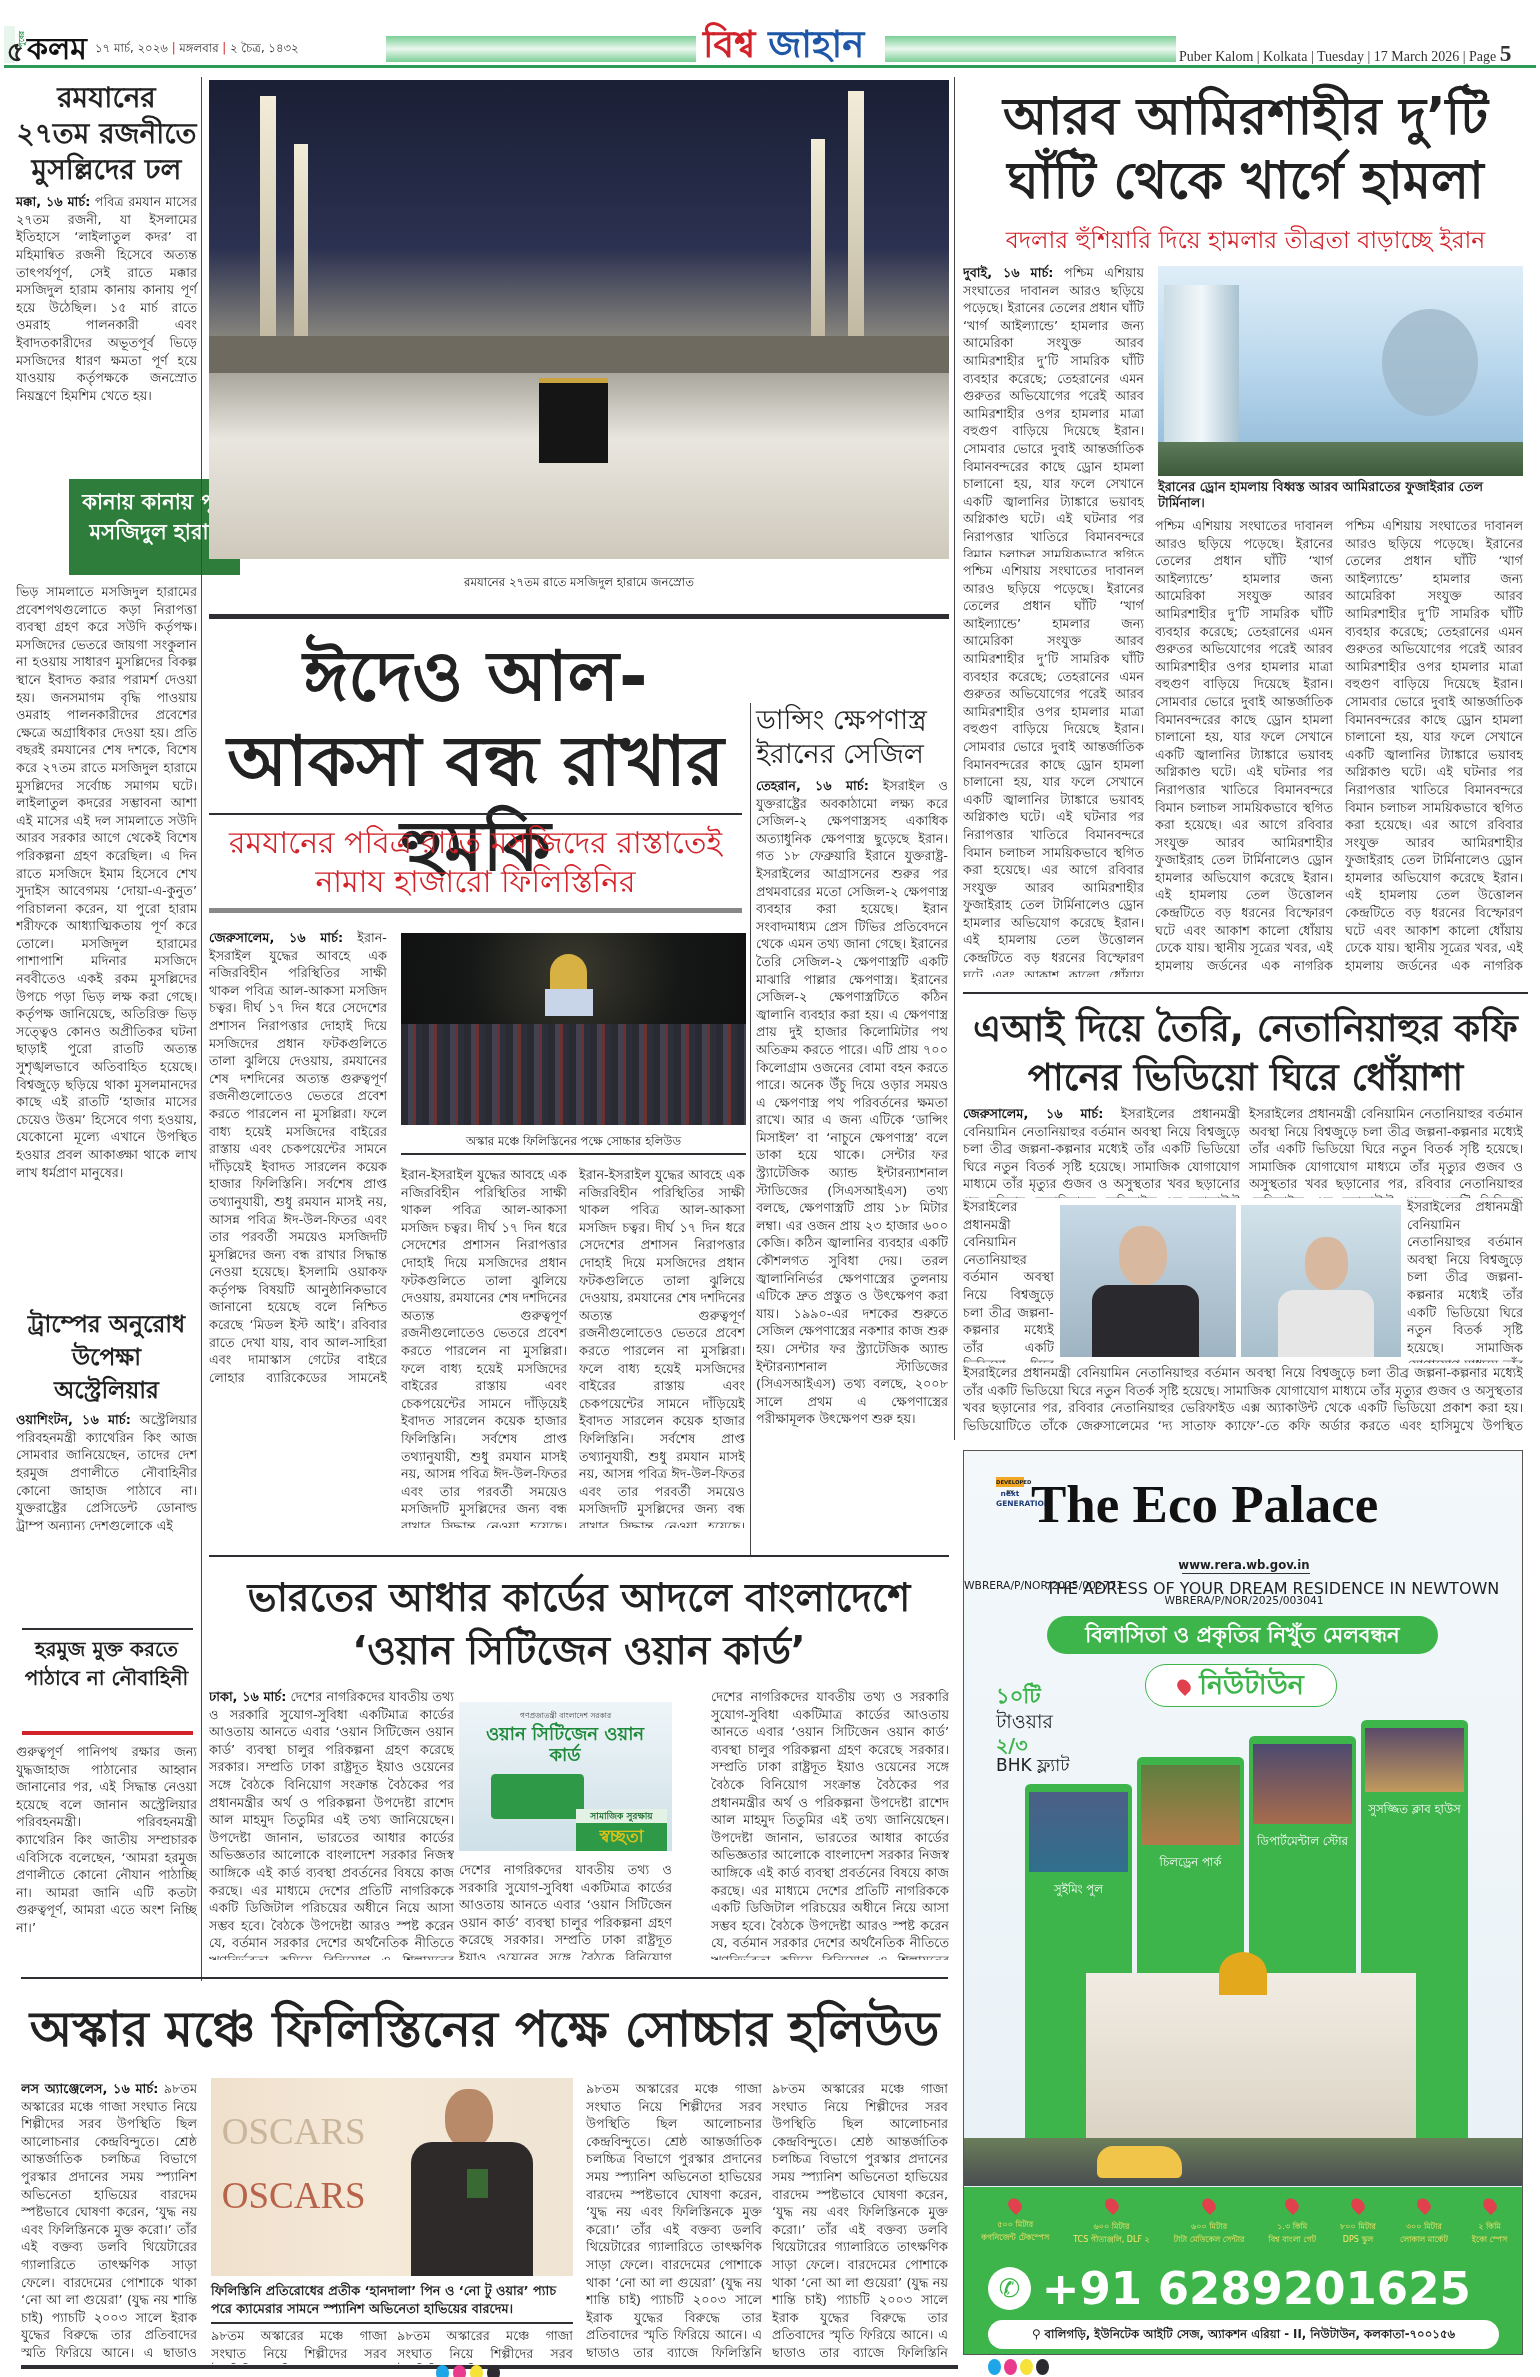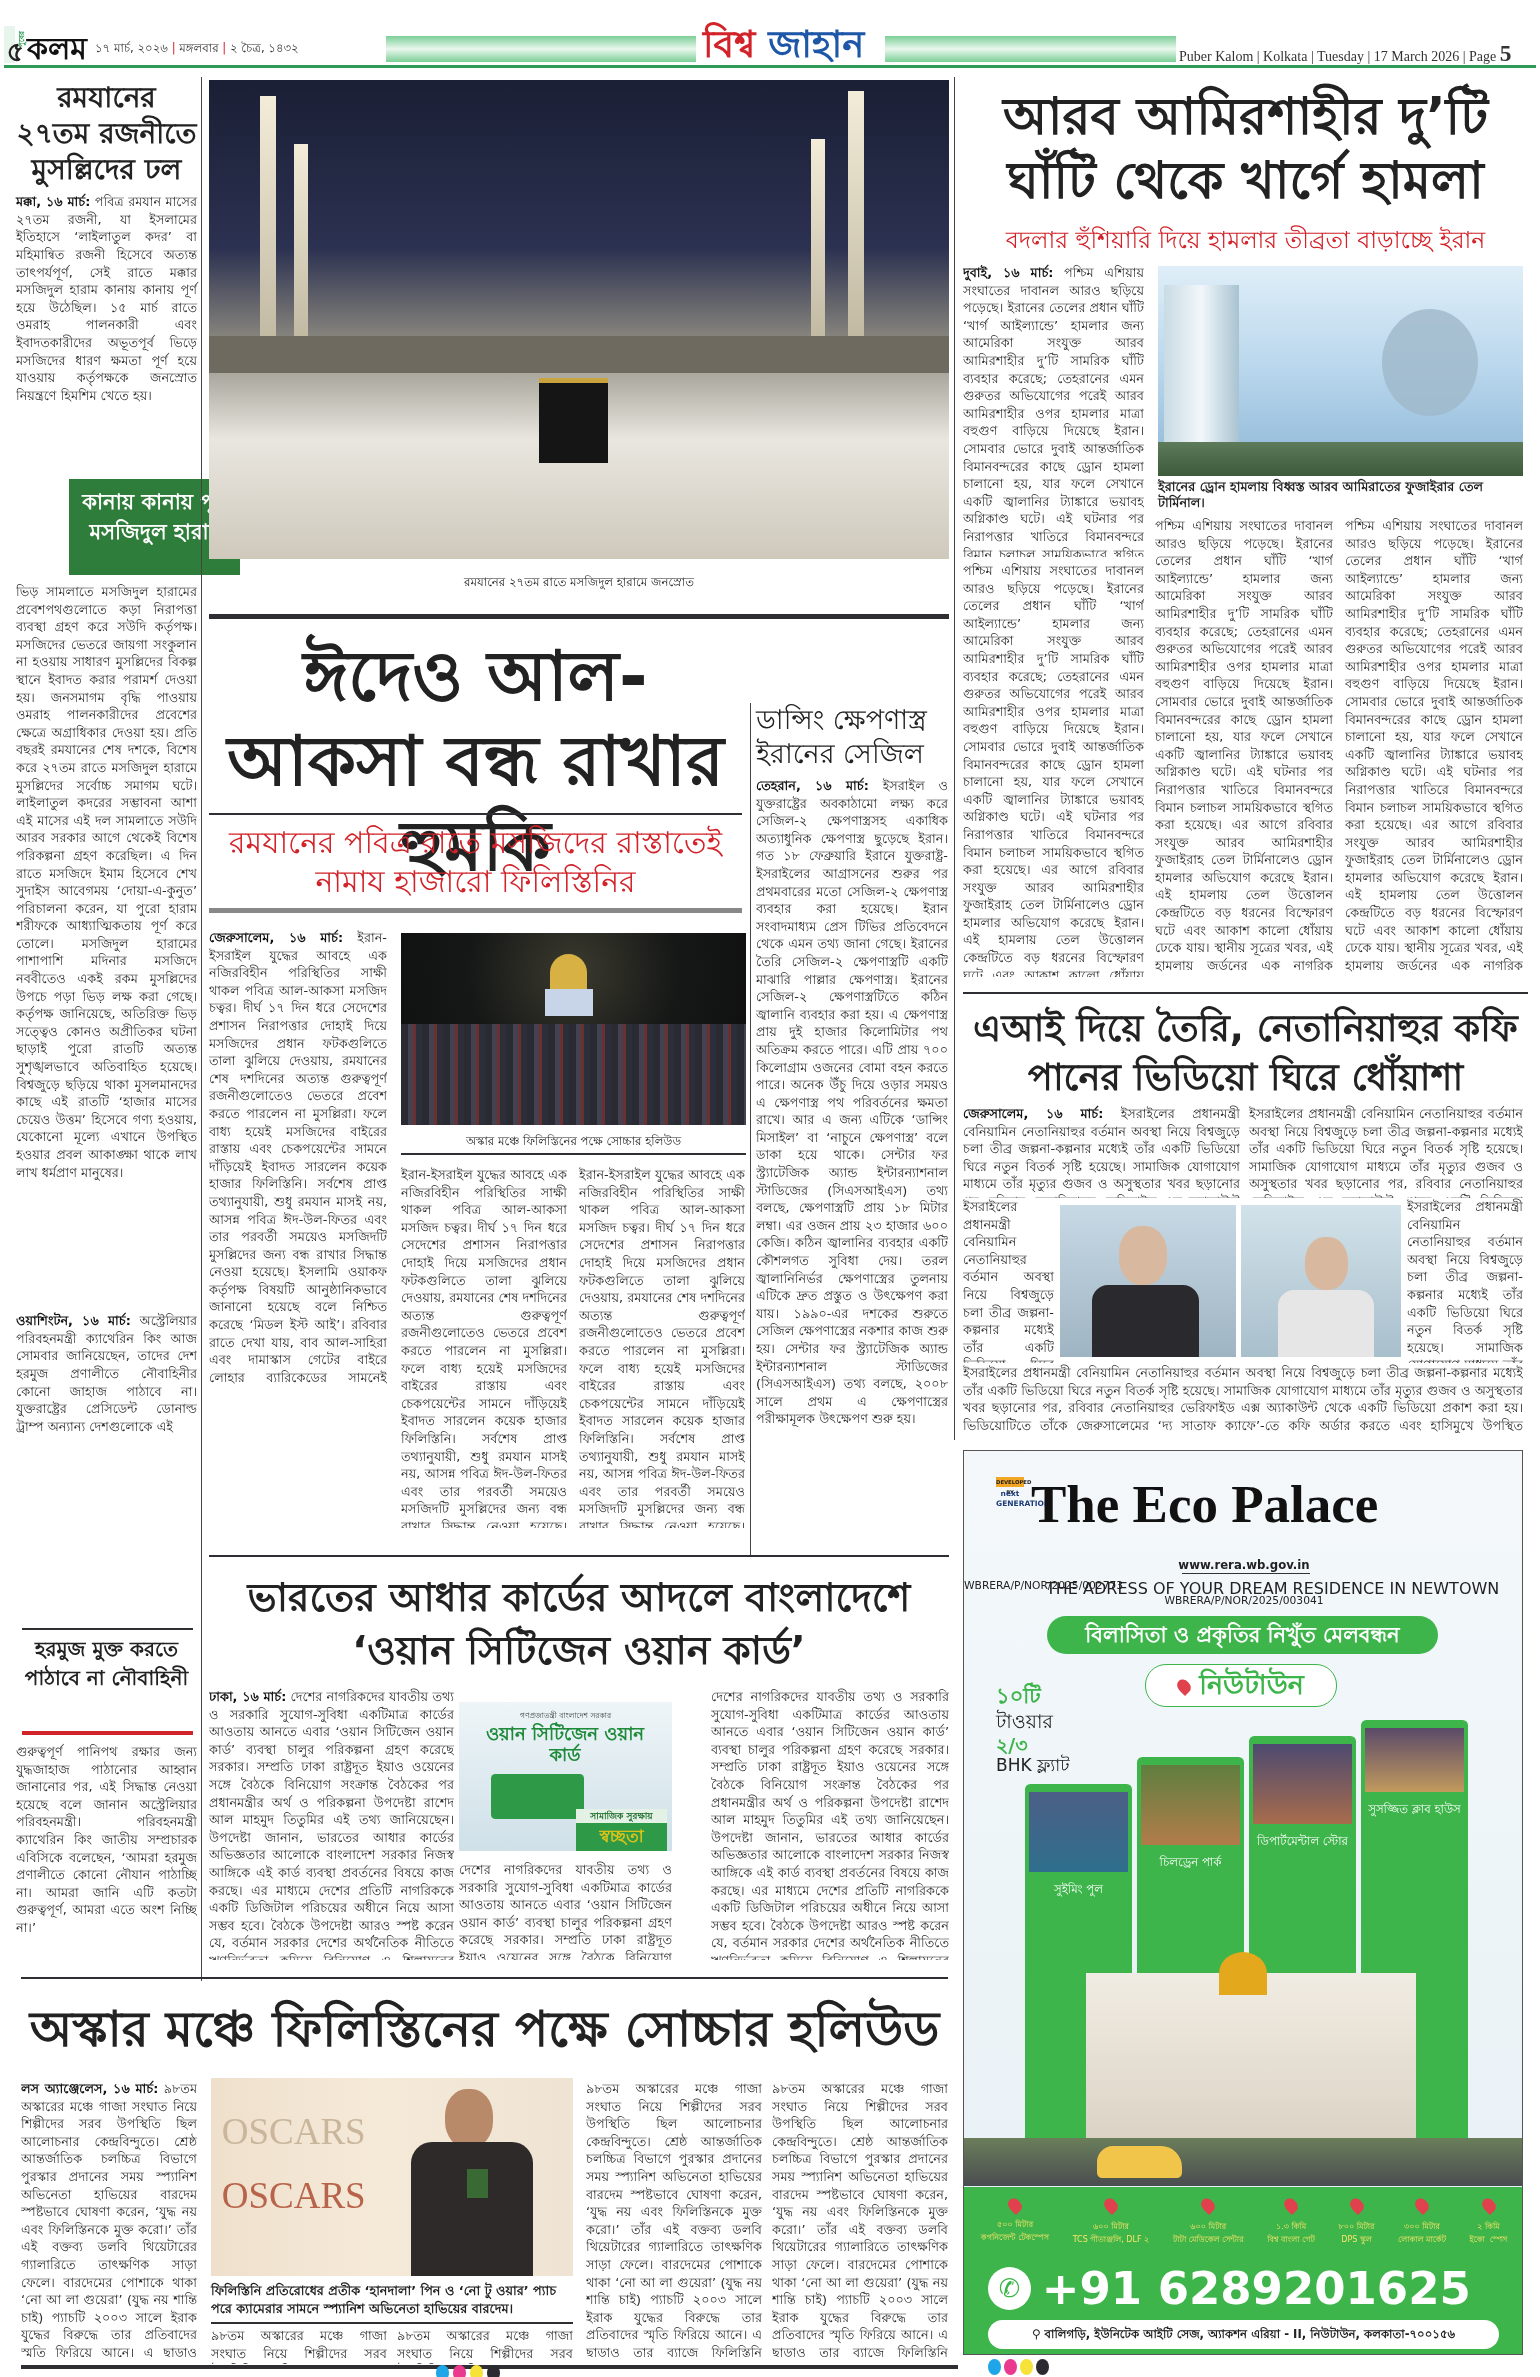--- a/index.html
+++ b/index.html
@@ -63,20 +63,21 @@
     <span>পবিত্র রমযান মাসের ২৭তম রজনী, যা ইসলামের ইতিহাসে ‘লাইলাতুল কদর’ বা মহিমান্বিত রজনী হিসেবে অত্যন্ত তাৎপর্যপূর্ণ, সেই রাতে মক্কার মসজিদুল হারাম কানায় কানায় পূর্ণ হয়ে উঠেছিল। ১৫ মার্চ রাতে ওমরাহ পালনকারী এবং ইবাদতকারীদের অভূতপূর্ব ভিড়ে মসজিদের ধারণ ক্ষমতা পূর্ণ হয়ে যাওয়ায় কর্তৃপক্ষকে জনস্রোত নিয়ন্ত্রণে হিমশিম খেতে হয়।</span>
   </p>
 </article>
 
 <div class="abs" style="left:22.4px;top:479px;width:171px;height:96px;background:#2f7d3a;color:#fff;font-size:21px;font-weight:bold;line-height:30px;text-align:center;padding:7.5px 5.3px;overflow:hidden;margin-left:47px;">
   <span>কানায় কানায় পূর্ণ মসজিদুল হারাম</span>
 </div>
 <p class="abs body-text" style="left:16px;top:583px;width:181px;height:719px;overflow:hidden;">ভিড় সামলাতে মসজিদুল হারামের প্রবেশপথগুলোতে কড়া নিরাপত্তা ব্যবস্থা গ্রহণ করে সউদি কর্তৃপক্ষ। মসজিদের ভেতরে জায়গা সংকুলান না হওয়ায় সাধারণ মুসল্লিদের বিকল্প স্থানে ইবাদত করার পরামর্শ দেওয়া হয়। জনসমাগম বৃদ্ধি পাওয়ায় ওমরাহ পালনকারীদের প্রবেশের ক্ষেত্রে অগ্রাধিকার দেওয়া হয়। প্রতি বছরই রমযানের শেষ দশকে, বিশেষ করে ২৭তম রাতে মসজিদুল হারামে মুসল্লিদের সর্বোচ্চ সমাগম ঘটে। লাইলাতুল কদরের সম্ভাবনা আশা এই মাসের এই দল সামলাতে সউদি আরব সরকার আগে থেকেই বিশেষ পরিকল্পনা গ্রহণ করেছিল। এ দিন রাতে মসজিদে ইমাম হিসেবে শেখ সুদাইস আবেগময় ‘দোয়া-এ-কুনুত’ পরিচালনা করেন, যা পুরো হারাম শরীফকে আধ্যাত্মিকতায় পূর্ণ করে তোলে। মসজিদুল হারামের পাশাপাশি মদিনার মসজিদে নববীতেও একই রকম মুসল্লিদের উপচে পড়া ভিড় লক্ষ করা গেছে। কর্তৃপক্ষ জানিয়েছে, অতিরিক্ত ভিড় সত্ত্বেও কোনও অপ্রীতিকর ঘটনা ছাড়াই পুরো রাতটি অত্যন্ত সুশৃঙ্খলভাবে অতিবাহিত হয়েছে। বিশ্বজুড়ে ছড়িয়ে থাকা মুসলমানদের কাছে এই রাতটি ‘হাজার মাসের চেয়েও উত্তম’ হিসেবে গণ্য হওয়ায়, যেকোনো মূল্যে এখানে উপস্থিত হওয়ার প্রবল আকাঙ্ক্ষা থাকে লাখ লাখ ধর্মপ্রাণ মানুষের।</p>
 
 <article class="abs" style="left:16px;top:1308px;width:181px;">
+  <h2 class="hl" style="font-size:23.4px;line-height:33px;">ট্রাম্পের অনুরোধ উপেক্ষা অস্ট্রেলিয়ার</h2>
   <p class="body-text" style="margin-top:4.3px;height:133px;overflow:hidden;">
     <b>ওয়াশিংটন, ১৬ মার্চ:</b>
     <span>অস্ট্রেলিয়ার পরিবহনমন্ত্রী ক্যাথেরিন কিং আজ সোমবার জানিয়েছেন, তাদের দেশ হরমুজ প্রণালীতে নৌবাহিনীর কোনো জাহাজ পাঠাবে না। যুক্তরাষ্ট্রের প্রেসিডেন্ট ডোনাল্ড ট্রাম্প অন্যান্য দেশগুলোকে এই</span>
   </p>
 </article>
 <div class="rule" style="left:22.4px;top:1628px;width:171px;height:1.6px;"></div>
 <h3 class="abs hl" style="left:16px;top:1635px;width:181px;font-size:20px;line-height:29px;">হরমুজ মুক্ত করতে পাঠাবে না নৌবাহিনী</h3>
 <div class="abs" style="left:22.4px;top:1731px;width:171px;height:4.3px;background:#d2232a;"></div>
 <p class="abs body-text" style="left:16px;top:1743px;width:181px;height:224px;overflow:hidden;">গুরুত্বপূর্ণ পানিপথ রক্ষার জন্য যুদ্ধজাহাজ পাঠানোর আহ্বান জানানোর পর, এই সিদ্ধান্ত নেওয়া হয়েছে বলে জানান অস্ট্রেলিয়ার পরিবহনমন্ত্রী। পরিবহনমন্ত্রী ক্যাথেরিন কিং জাতীয় সম্প্রচারক এবিসিকে বলেছেন, ‘আমরা হরমুজ প্রণালীতে কোনো নৌযান পাঠাচ্ছি না। আমরা জানি এটি কতটা গুরুত্বপূর্ণ, আমরা এতে অংশ নিচ্ছি না।’</p>
 
@@ -265,21 +266,21 @@
         <p style="font-size:8px;color:#fbe46a;">DPS স্কুল</p>
       </div>
       <div style="text-align:center;">
         <span class="pin"></span>
         <p style="font-size:8px;color:#fbe46a;margin-top:5.3px;">৩০০ মিটার</p>
         <p style="font-size:8px;color:#fbe46a;">লোকাল মার্কেট</p>
       </div>
       <div style="text-align:center;">
         <span class="pin"></span>
         <p style="font-size:8px;color:#fbe46a;margin-top:5.3px;">২ কিমি</p>
-        <p style="font-size:8px;color:#fbe46a;font-family:Liberation Mono, monospace;">ইকো স্পেস</p>
+        <p style="font-size:8px;color:#fbe46a;">ইকো স্পেস</p>
       </div>
     </div>
     <div class="abs" style="left:24px;top:77px;width:511px;height:48px;display:flex;align-items:center;">
       <span style="display:inline-block;width:43px;height:43px;border-radius:50%;background:#fff;color:#3db54a;font-size:25.6px;text-align:center;line-height:43px;">✆</span>
       <span style="margin-left:10.7px;font-size:45px;font-weight:bold;color:#fff;white-space:nowrap;">+91 6289201625</span>
     </div>
     <div class="abs" style="left:24px;top:133px;width:511px;height:29px;border-radius:15px;background:#fff;font-size:11.7px;font-weight:bold;line-height:29px;text-align:center;color:#222;white-space:nowrap;overflow:hidden;">
       <span>⚲ </span><span>বালিগড়ি, ইউনিটেক আইটি সেজ, অ্যাকশন এরিয়া - II, নিউটাউন, কলকাতা-৭০০১৫৬</span>
     </div>
   </div>

